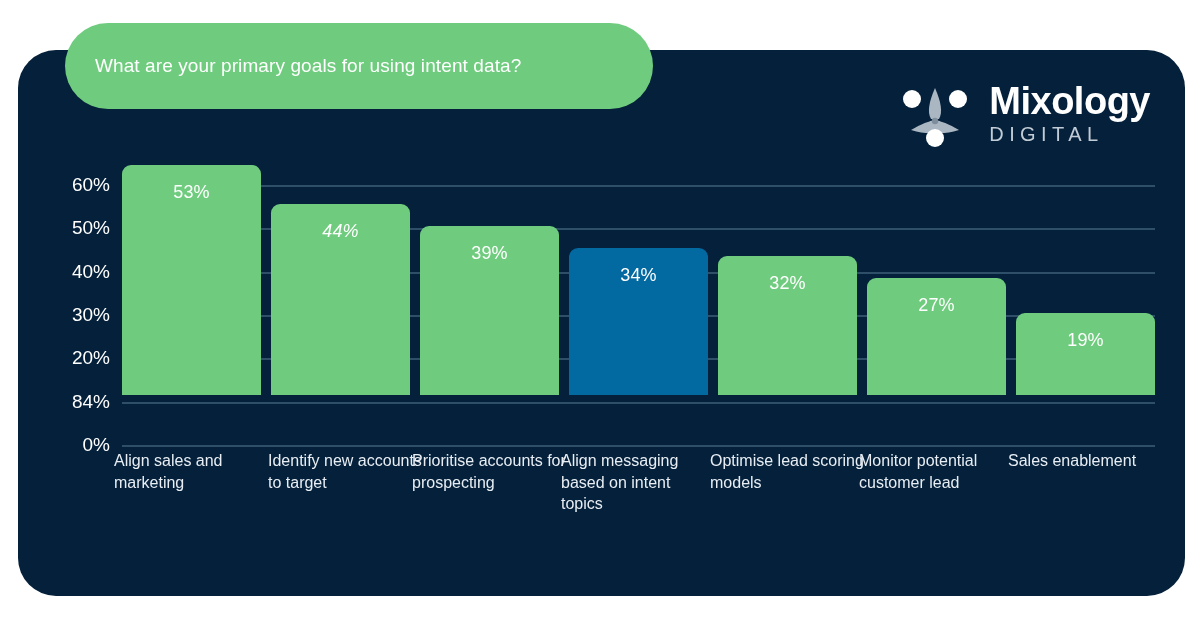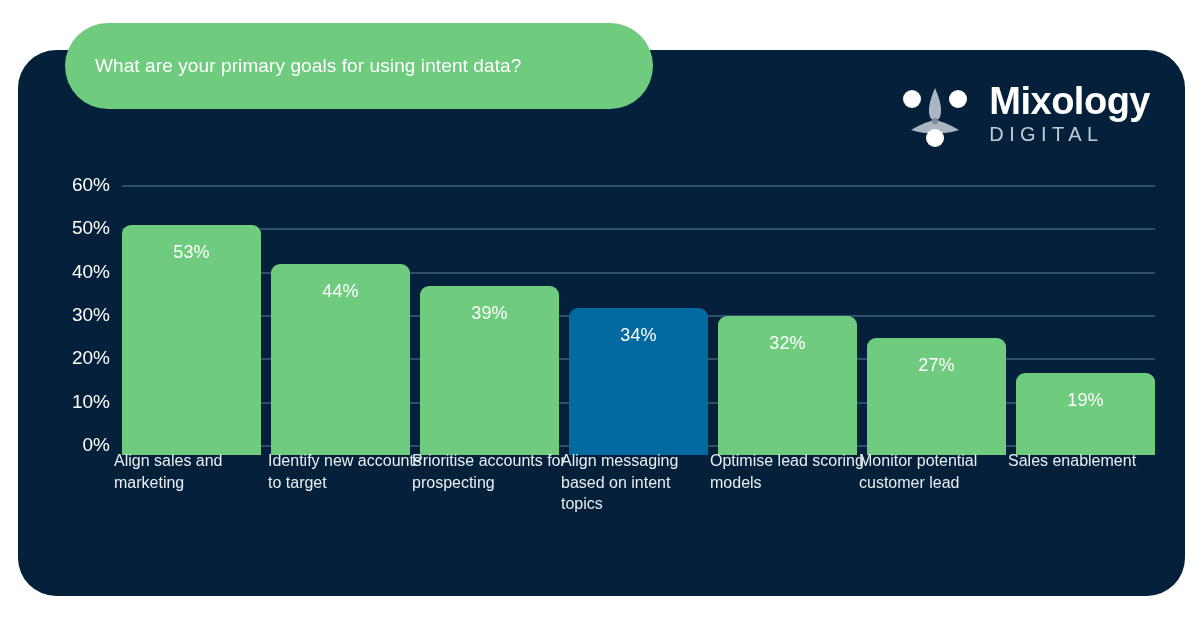--- a/index.html
+++ b/index.html
@@ -82,21 +82,21 @@
     letter-spacing: 5.4px;
     margin-top: 4px;
   }
 
   
   .plot {
     position: absolute;
     left: 104px;    
     top: 135px;
     width: 1033px;  
-    height: 270px;  
+    height: 210px;  
     padding-left: 31px;
   }
 
   .gridlines {
     position: absolute;
     inset: 0;
     pointer-events: none;
   }
   .gridline {
     position: absolute;
@@ -182,21 +182,21 @@
           <div class="gridline" style="top: 43.3333px;"></div>
           <div class="gridline" style="top: 0px;"></div>
         </div>
       <div class="bars">
           <div class="bar-slot" style="left: 0px; width: 139px;">
             <div class="bar" style="height: 229.667px; background: rgb(111, 204, 126);">
               <div class="bar-value">53%</div>
             </div>
           </div>
           <div class="bar-slot" style="left: 149px; width: 139px;">
-            <div class="bar" style="height: 190.667px; background: rgb(111, 204, 126);">
+            <div class="bar" style="height: 190.667px; background: rgb(111, 204, 126); font-style: italic;">
               <div class="bar-value">44%</div>
             </div>
           </div>
           <div class="bar-slot" style="left: 298px; width: 139px;">
             <div class="bar" style="height: 169px; background: rgb(111, 204, 126);">
               <div class="bar-value">39%</div>
             </div>
           </div>
           <div class="bar-slot" style="left: 447px; width: 139px;">
             <div class="bar" style="height: 147.333px; background: #0369a1;">
@@ -216,21 +216,21 @@
           <div class="bar-slot" style="left: 894px; width: 139px;">
             <div class="bar" style="height: 82.3333px; background: rgb(111, 204, 126);">
               <div class="bar-value">19%</div>
             </div>
           </div>
         </div>
     </div>
 
     <div class="yaxis">
         <div class="ytick" style="position: absolute; left: 0px; width: 92px; text-align: right; top: 395px;">0%</div>
-        <div class="ytick" style="position: absolute; left: 0px; width: 92px; text-align: right; top: 351.667px;">10%</div>
+        <div class="ytick" style="position: absolute; left: 0px; width: 92px; text-align: right; top: 351.667px;">84%</div>
         <div class="ytick" style="position: absolute; left: 0px; width: 92px; text-align: right; top: 308.333px;">20%</div>
         <div class="ytick" style="position: absolute; left: 0px; width: 92px; text-align: right; top: 265px;">30%</div>
         <div class="ytick" style="position: absolute; left: 0px; width: 92px; text-align: right; top: 221.667px;">40%</div>
         <div class="ytick" style="position: absolute; left: 0px; width: 92px; text-align: right; top: 178.333px;">50%</div>
         <div class="ytick" style="position: absolute; left: 0px; width: 92px; text-align: right; top: 135px;">60%</div>
       </div>
 
     <div class="xlabels">
         <div class="xlabel" style="left: -8px; width: 155px;">Align sales and marketing</div>
         <div class="xlabel" style="left: 146px; width: 155px;">Identify new accounts to target</div>

